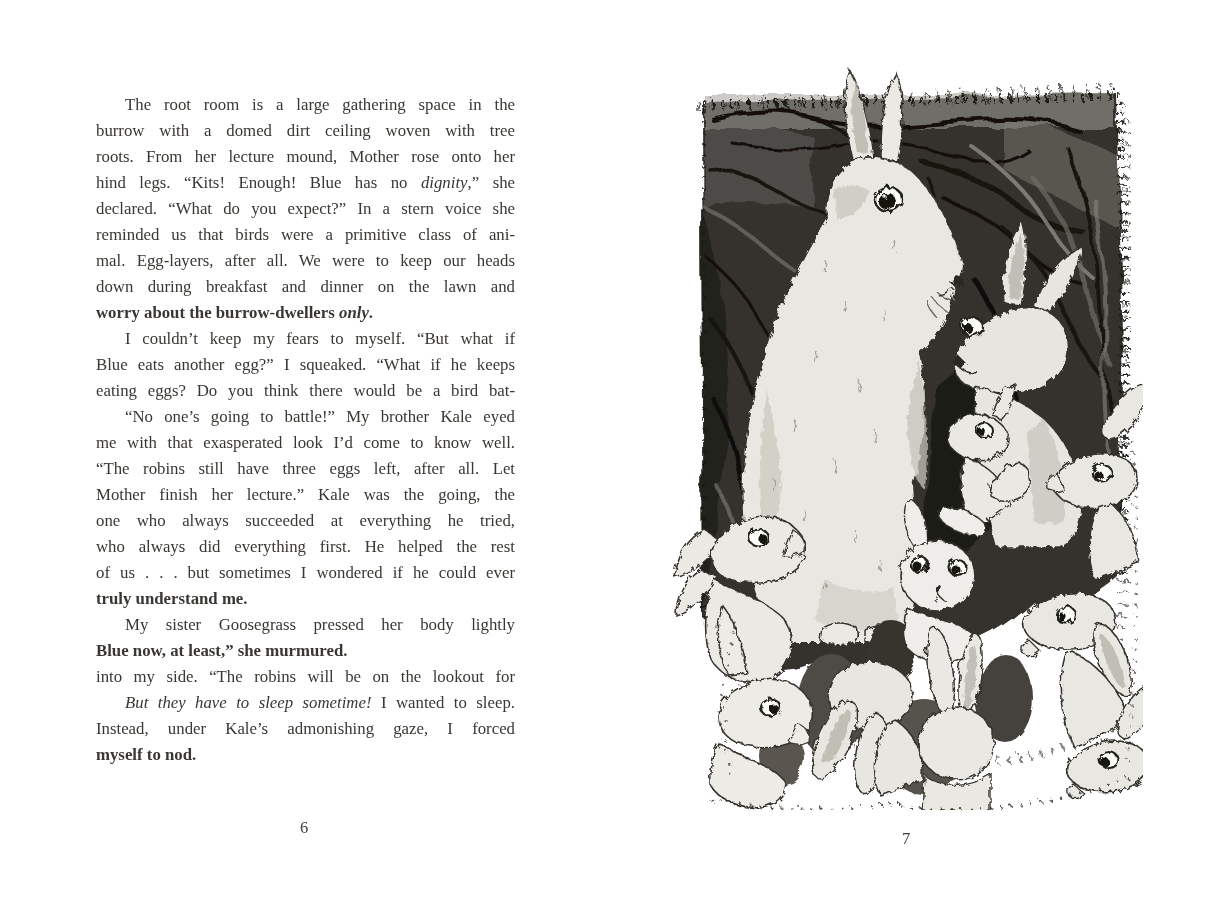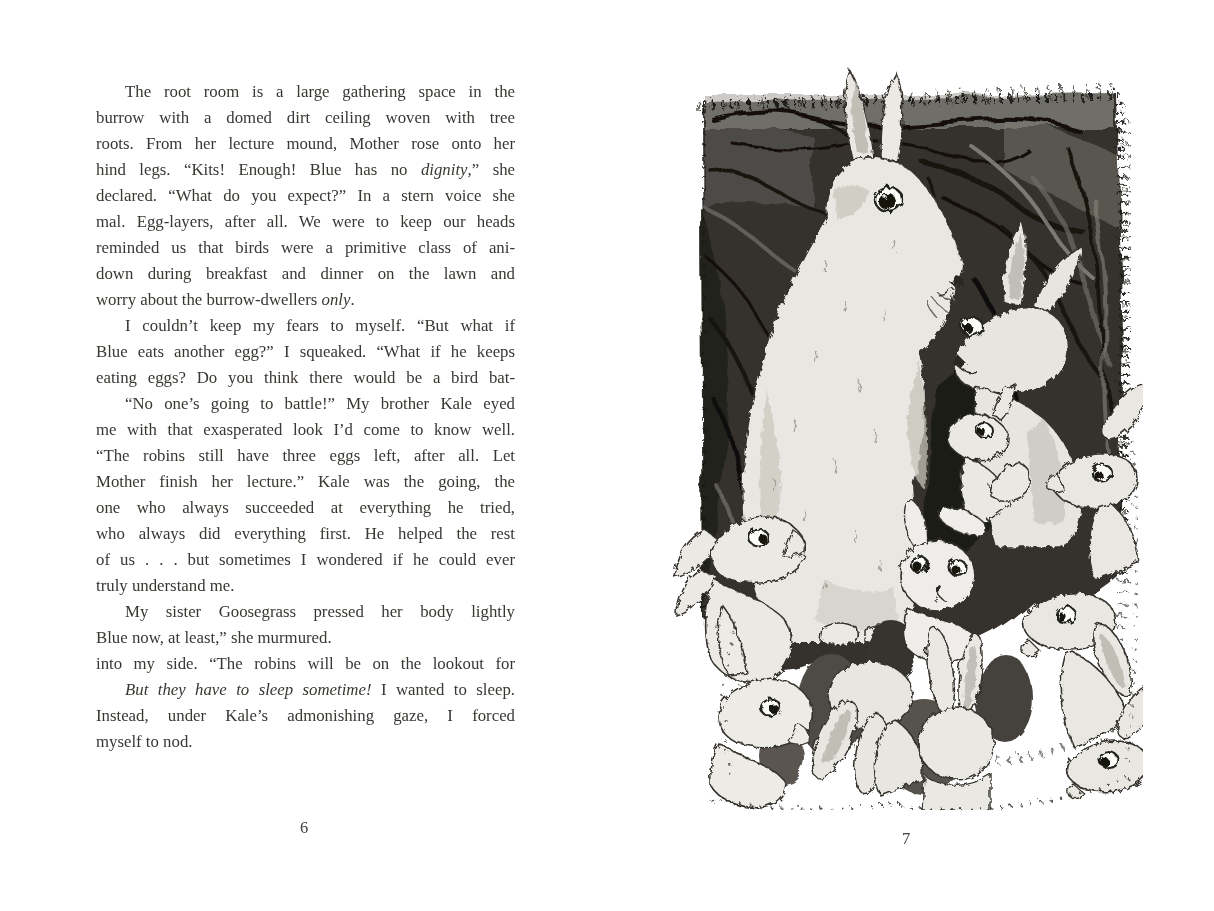--- a/index.html
+++ b/index.html
@@ -1,22 +1,22 @@
 <!DOCTYPE html>
 <html><head>
 <meta charset="utf-8">
 <style>
   html,body{margin:0;padding:0;background:#ffffff;}
   .spread{position:relative;width:1214px;height:911px;background:#ffffff;overflow:hidden;
           font-family:"Liberation Serif", serif;color:#3a3733;}
   
-  .text-block{position:absolute;left:96px;top:79px;width:419px;}
+  .text-block{position:absolute;left:96px;top:92px;width:419px;}
   .tline{font-size:16.8px;line-height:26px;text-align:justify;text-align-last:justify;
          color:#3a3733;white-space:normal;}
-  .tline.para-end{text-align-last:left;}
+  .tline.para-end{text-align-last:left;font-weight:bold;}
   .tline.indent{text-indent:29px;}
   .tline .it{font-style:italic;}
   .page-num{position:absolute;font-size:16.5px;color:#44413d;}
   .page-num.pn-left{left:290px;top:818px;width:28px;text-align:center;}
   .page-num.pn-right{left:892px;top:829px;width:28px;text-align:center;}
   
   .illus{position:absolute;left:673px;top:58px;width:470px;height:752px;}
   .illus svg{display:block;width:100%;height:100%;}
 </style>
 </head>
@@ -24,22 +24,22 @@
 
 <div class="spread">
 
   <div>
     <div class="text-block">
         <div class="tline indent"><span>The root room is a large gathering space in the</span></div>
         <div class="tline"><span>burrow with a domed dirt ceiling woven with tree</span></div>
         <div class="tline"><span>roots. From her lecture mound, Mother rose onto her</span></div>
         <div class="tline"><span>hind legs. “Kits! Enough! Blue has no </span><span class="it">dignity</span><span>,” she</span></div>
         <div class="tline"><span>declared. “What do you expect?” In a stern voice she</span></div>
+        <div class="tline"><span>reminded us that birds were a primitive class of ani-</span></div>
         <div class="tline"><span>mal. Egg-layers, after all. We were to keep our heads</span></div>
-        <div class="tline"><span>reminded us that birds were a primitive class of ani-</span></div>
         <div class="tline"><span>down during breakfast and dinner on the lawn and</span></div>
         <div class="tline para-end"><span>worry about the burrow-dwellers </span><span class="it">only</span><span>.</span></div>
         <div class="tline indent"><span>I couldn’t keep my fears to myself. “But what if</span></div>
         <div class="tline"><span>Blue eats another egg?” I squeaked. “What if he keeps</span></div>
         <div class="tline"><span>eating eggs? Do you think there would be a bird bat-</span></div>
         <div class="tline indent"><span>“No one’s going to battle!” My brother Kale eyed</span></div>
         <div class="tline"><span>me with that exasperated look I’d come to know well.</span></div>
         <div class="tline"><span>“The robins still have three eggs left, after all. Let</span></div>
         <div class="tline"><span>Mother finish her lecture.” Kale was the going, the</span></div>
         <div class="tline"><span>one who always succeeded at everything he tried,</span></div>

